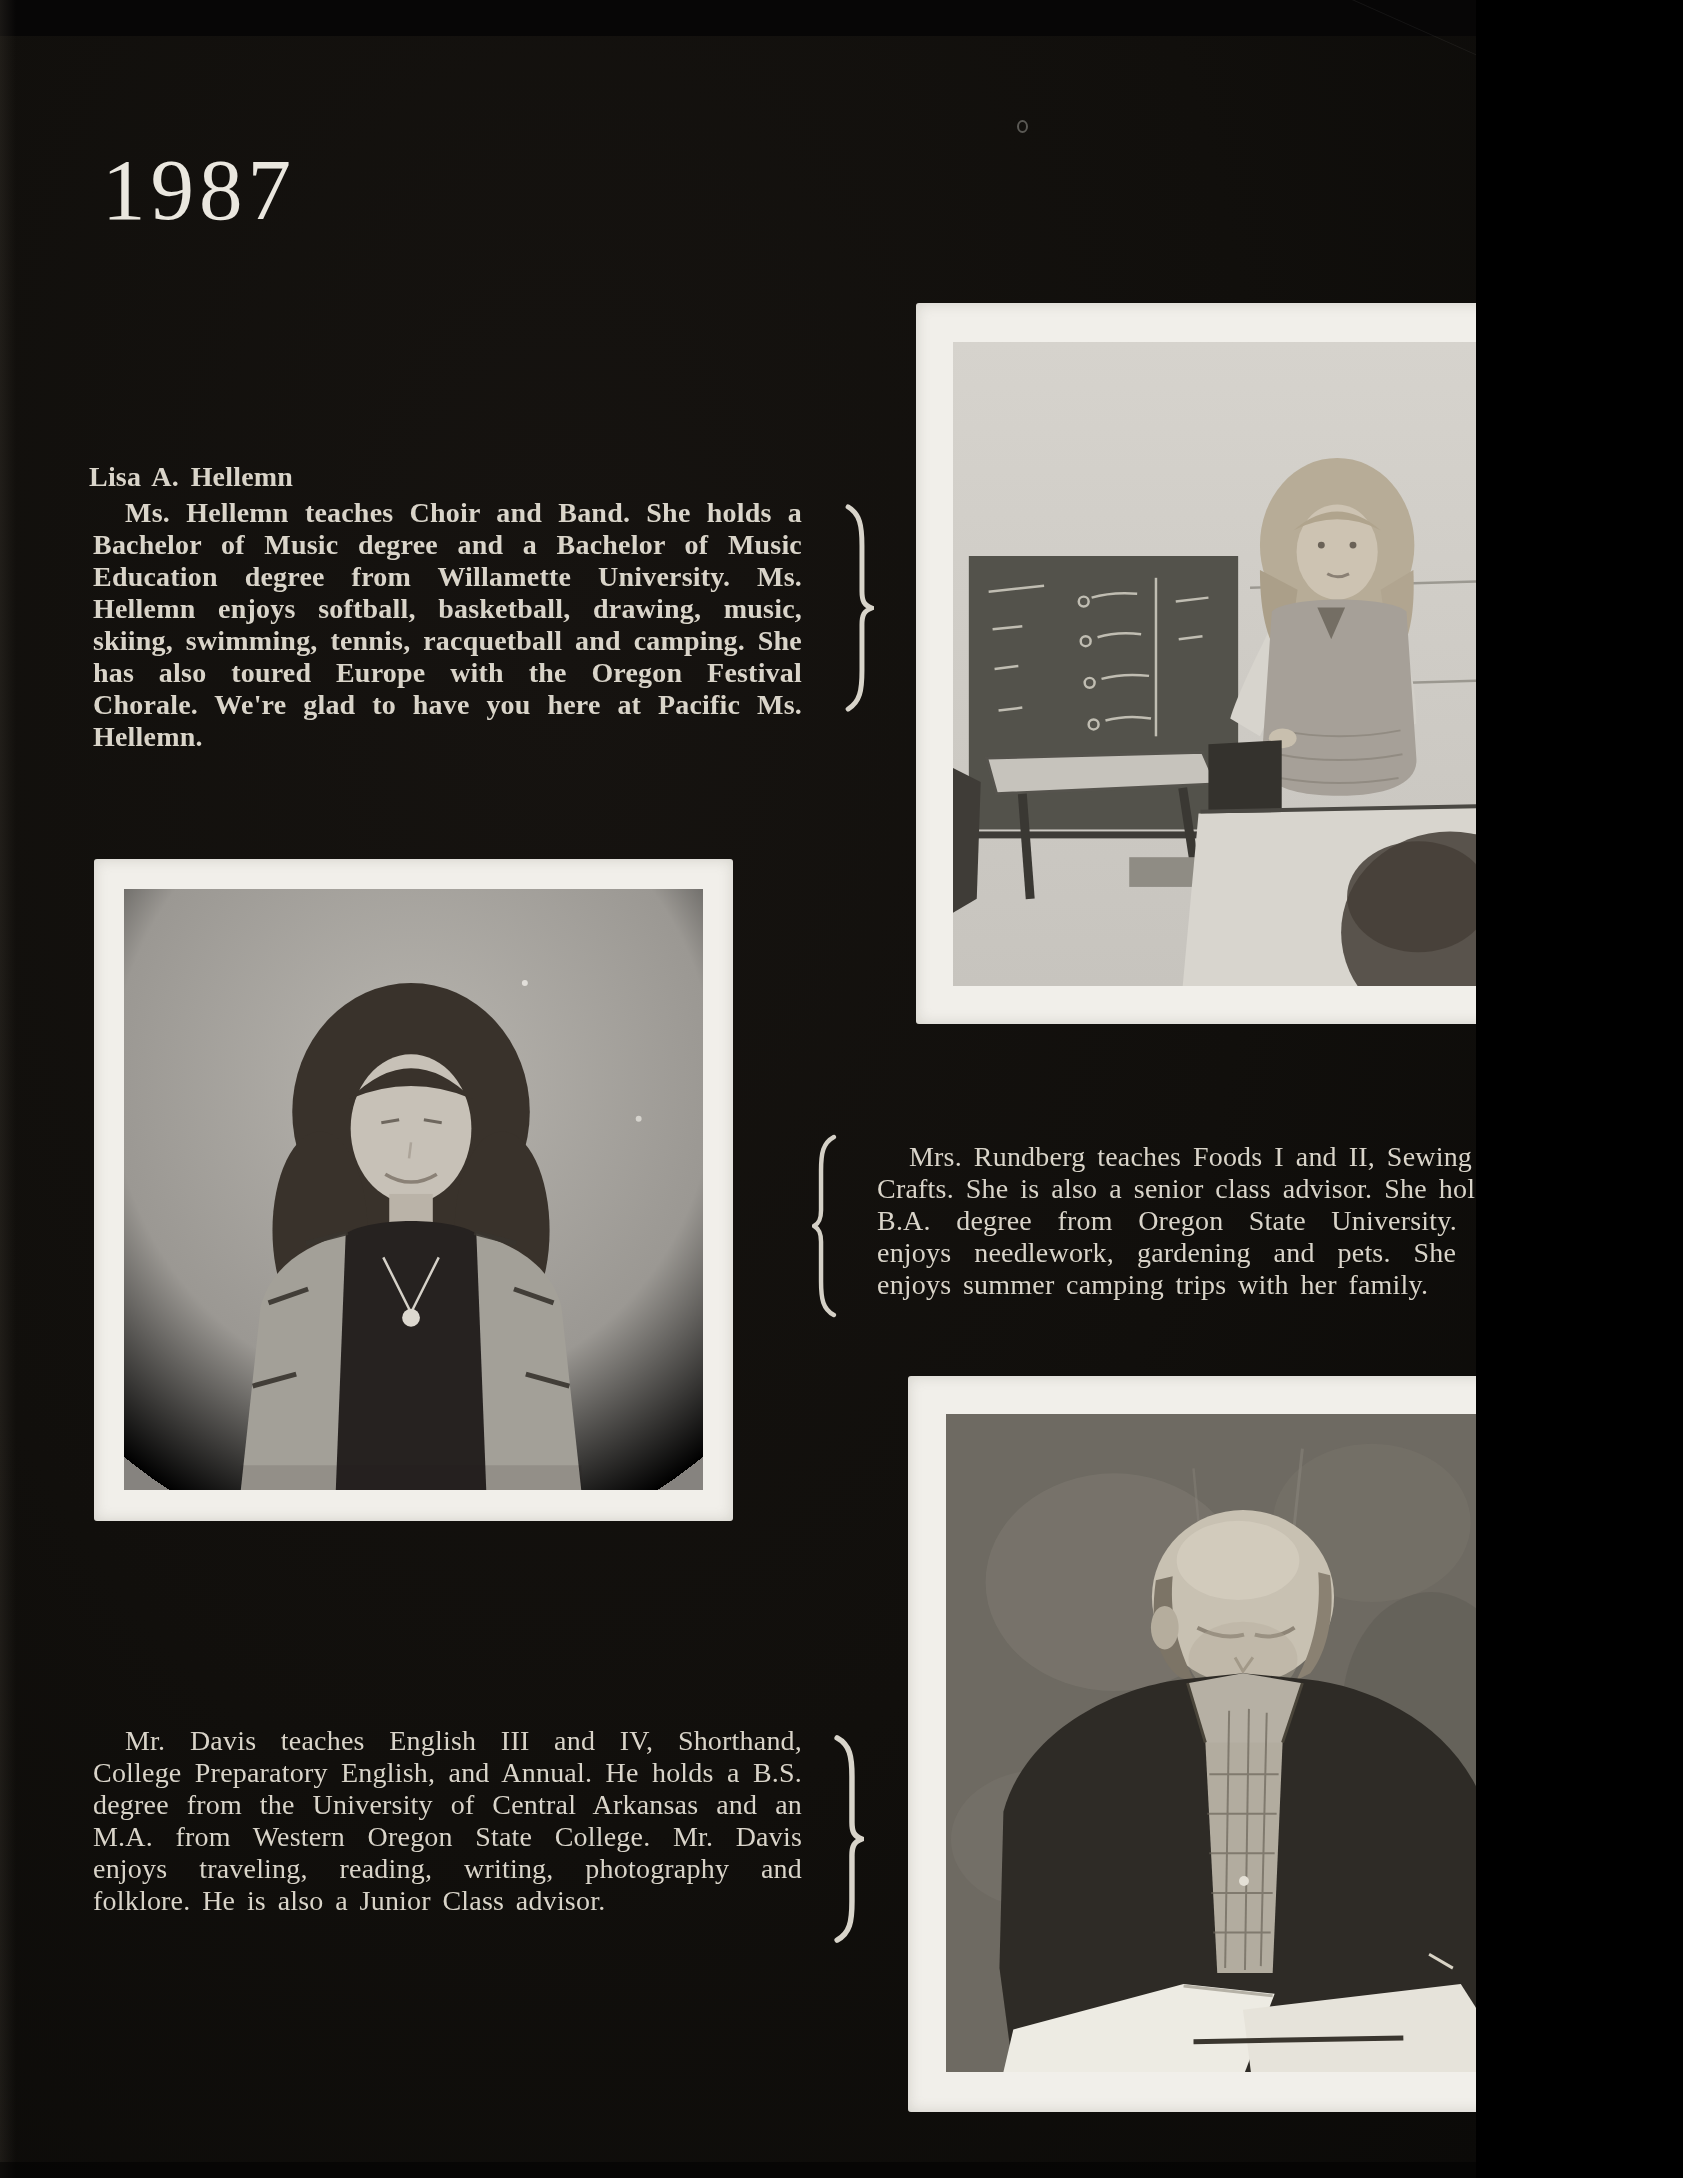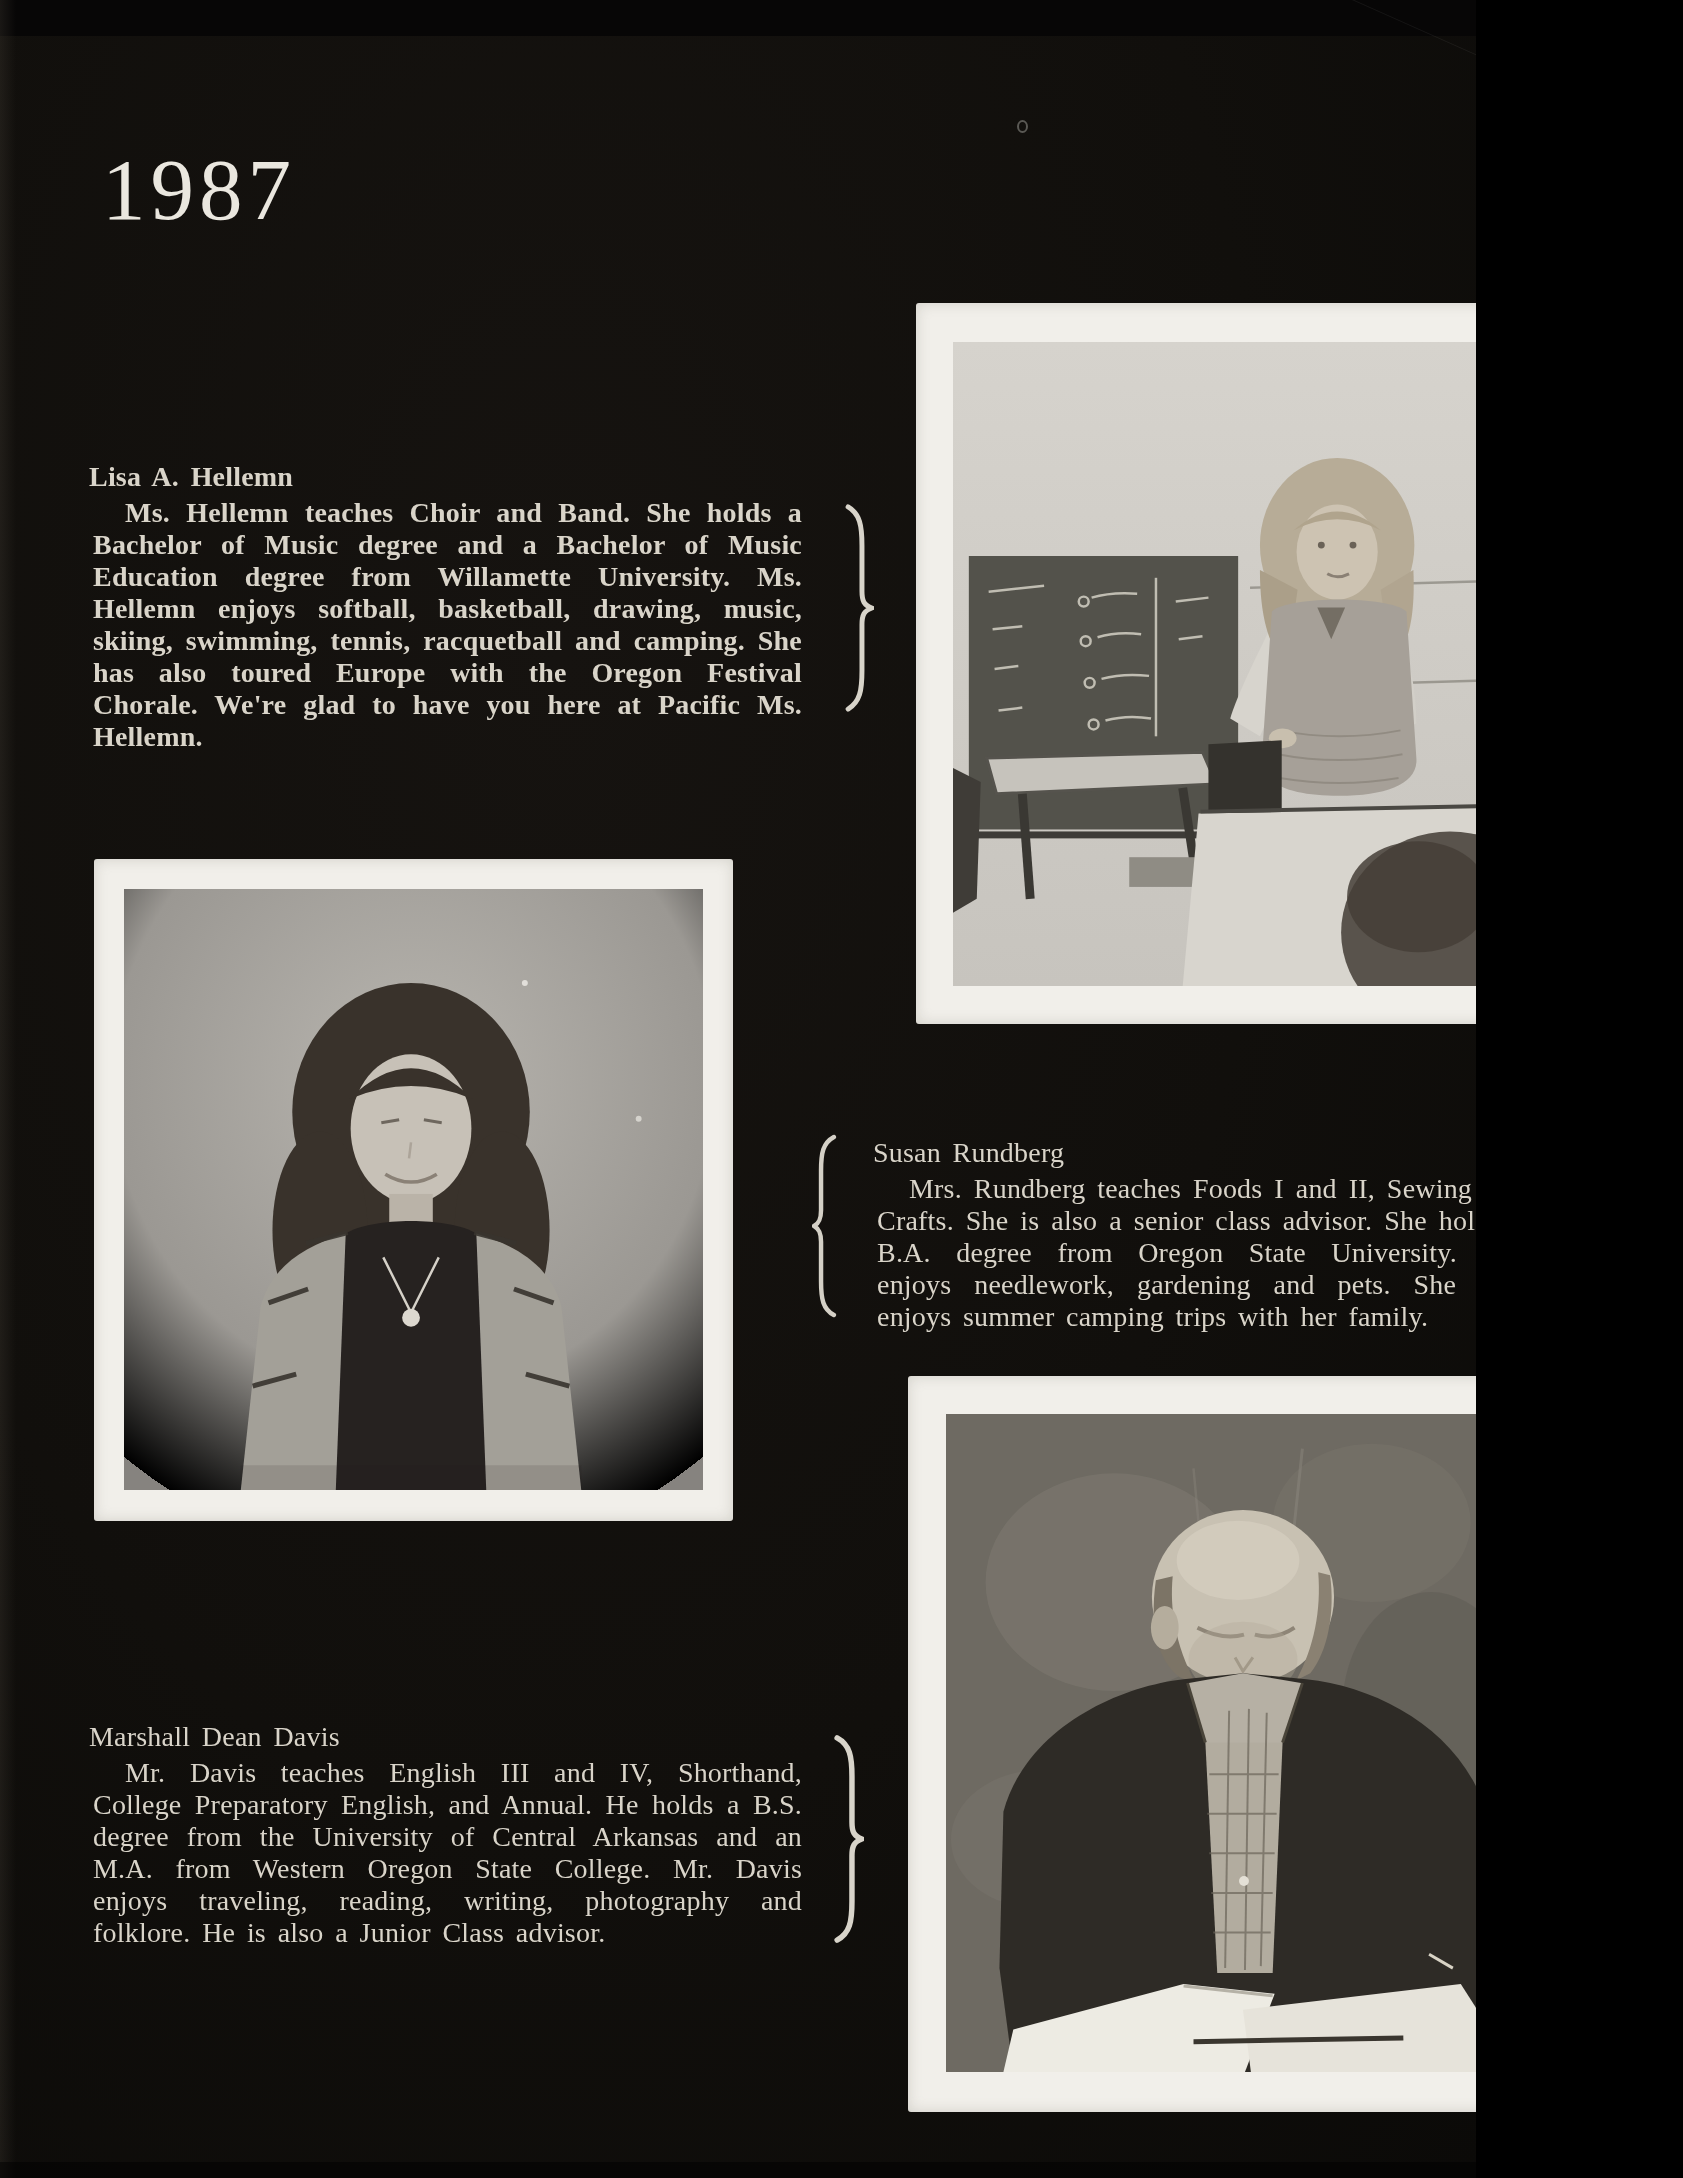--- a/index.html
+++ b/index.html
@@ -195,21 +195,20 @@
     </div>
   </div>
 
   <div class="brace" style="left:812px;top:1134px;width:26px;height:184px;">
     <svg viewBox="0 0 26 186">
       <path d="M22,3 C11,9 9,19 9,37 L9,77 C9,86 7,90 2,93 C7,96 9,100 9,109 L9,149 C9,167 11,177 22,183" stroke="#d4d0c6" stroke-width="4.5" fill="none" stroke-linecap="round"></path>
     </svg>
   </div>
 
   <div class="bio bio-rundberg">
-    <div class="t-name">Susan Rundberg</div>
     <p>Mrs. Rundberg teaches Foods I and II, Sewing and Crafts. She is also a senior class advisor. She holds a B.A. degree from Oregon State University. She enjoys needlework, gardening and pets. She also enjoys summer camping trips with her family.</p>
   </div>
 
   <div class="frame" style="left:908px;top:1376px;width:666px;height:736px;">
     <div class="photo" style="left:38px;top:38px;width:591px;height:658px;" role="img" aria-label="Mr. Davis seated at his desk with papers">
       <svg viewBox="0 0 597 665" preserveAspectRatio="none">
         <rect x="0" y="0" width="597" height="665" fill="#6e6a62"></rect>
         <g>
           <ellipse cx="170" cy="170" rx="130" ry="110" fill="#a29c8e" opacity="0.18"></ellipse>
           <ellipse cx="430" cy="110" rx="100" ry="80" fill="#988f80" opacity="0.14"></ellipse>
@@ -263,20 +262,19 @@
     </div>
   </div>
 
   <div class="brace" style="left:832px;top:1734px;width:32px;height:210px;">
     <svg viewBox="0 0 32 212">
       <path d="M5,4 C18,11 20,23 20,43 L20,89 C20,99 22,103 30,106 C22,109 20,113 20,123 L20,169 C20,189 18,201 5,208" stroke="#d8d4ca" stroke-width="5.5" fill="none" stroke-linecap="round"></path>
     </svg>
   </div>
 
   <div class="bio bio-davis">
-    <div class="t-name">Marshall Dean Davis</div>
     <p>Mr. Davis teaches English III and IV, Shorthand, College Preparatory English, and Annual. He holds a B.S. degree from the University of Central Arkansas and an M.A. from Western Oregon State College. Mr. Davis enjoys traveling, reading, writing, photography and folklore. He is also a Junior Class advisor.</p>
   </div>
 
   <div class="pageno">11</div>
 
 </div>
 
 
 </body></html>

